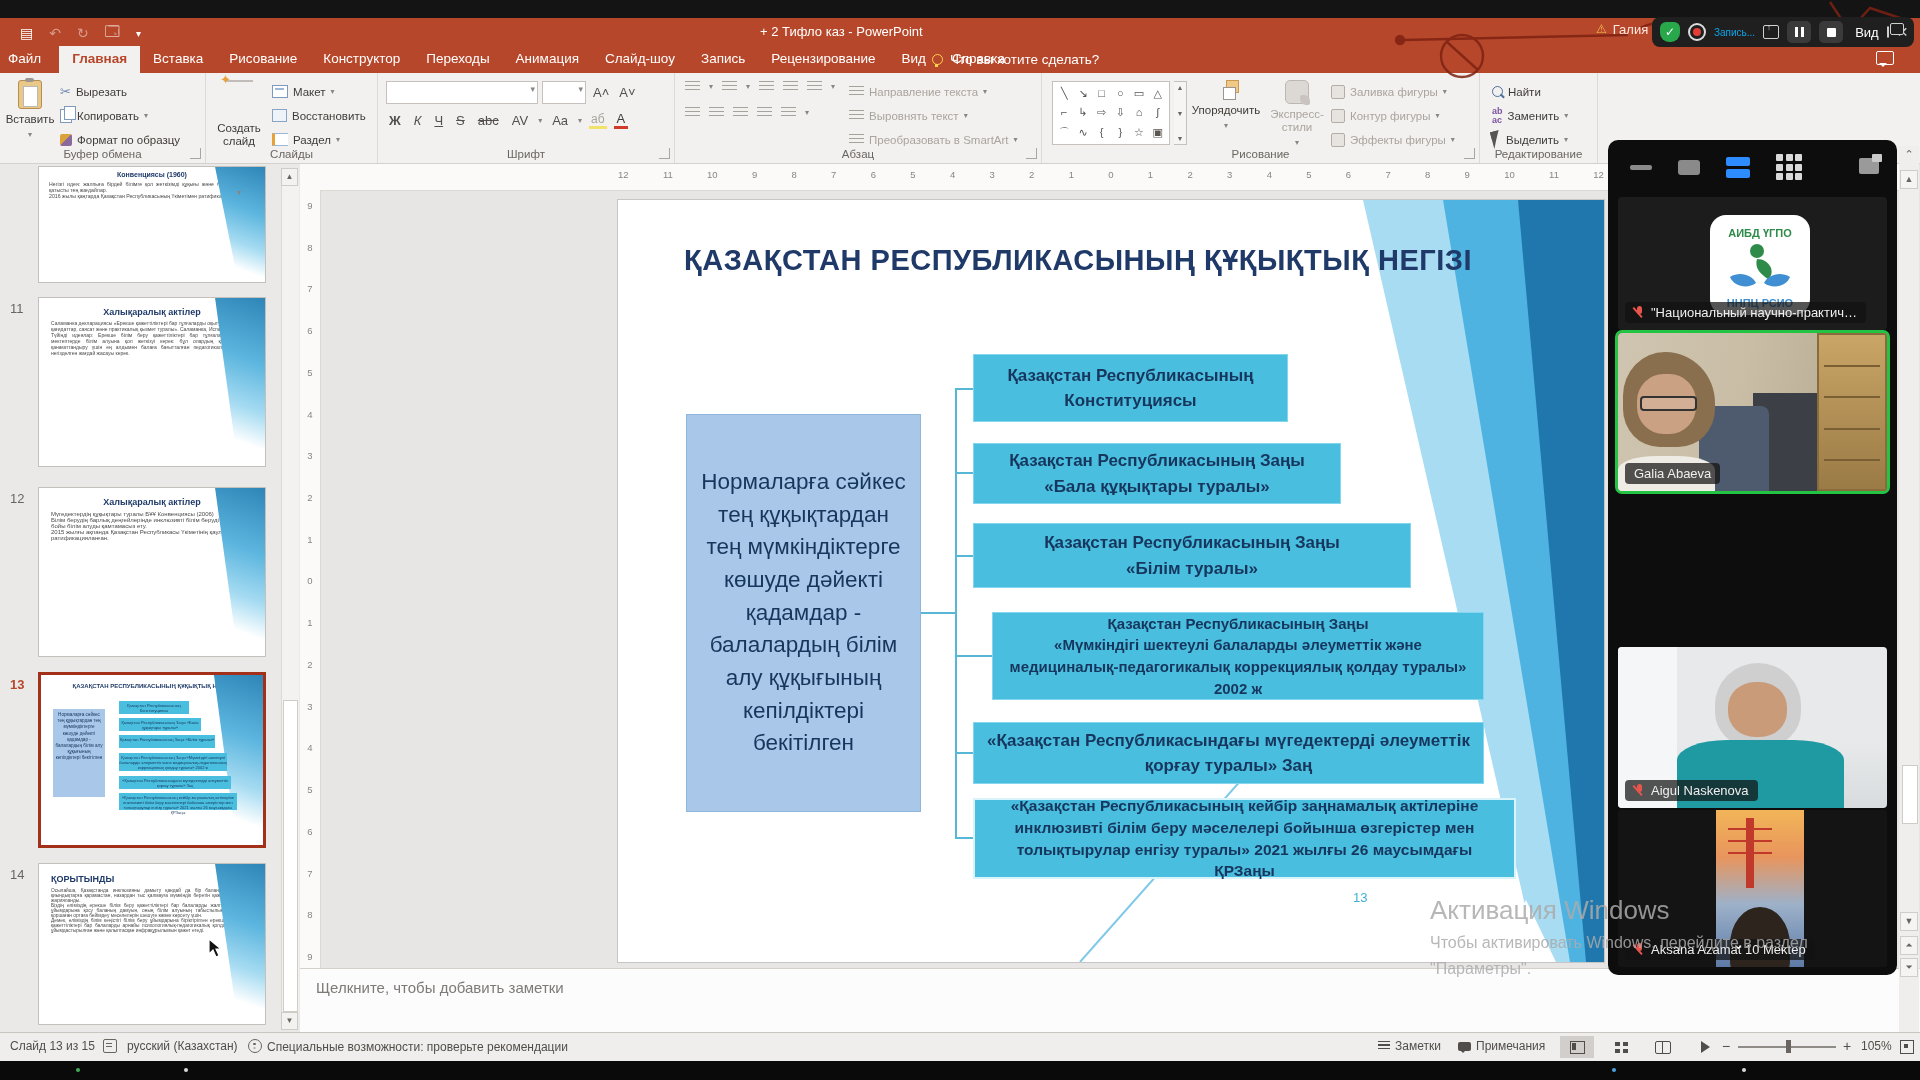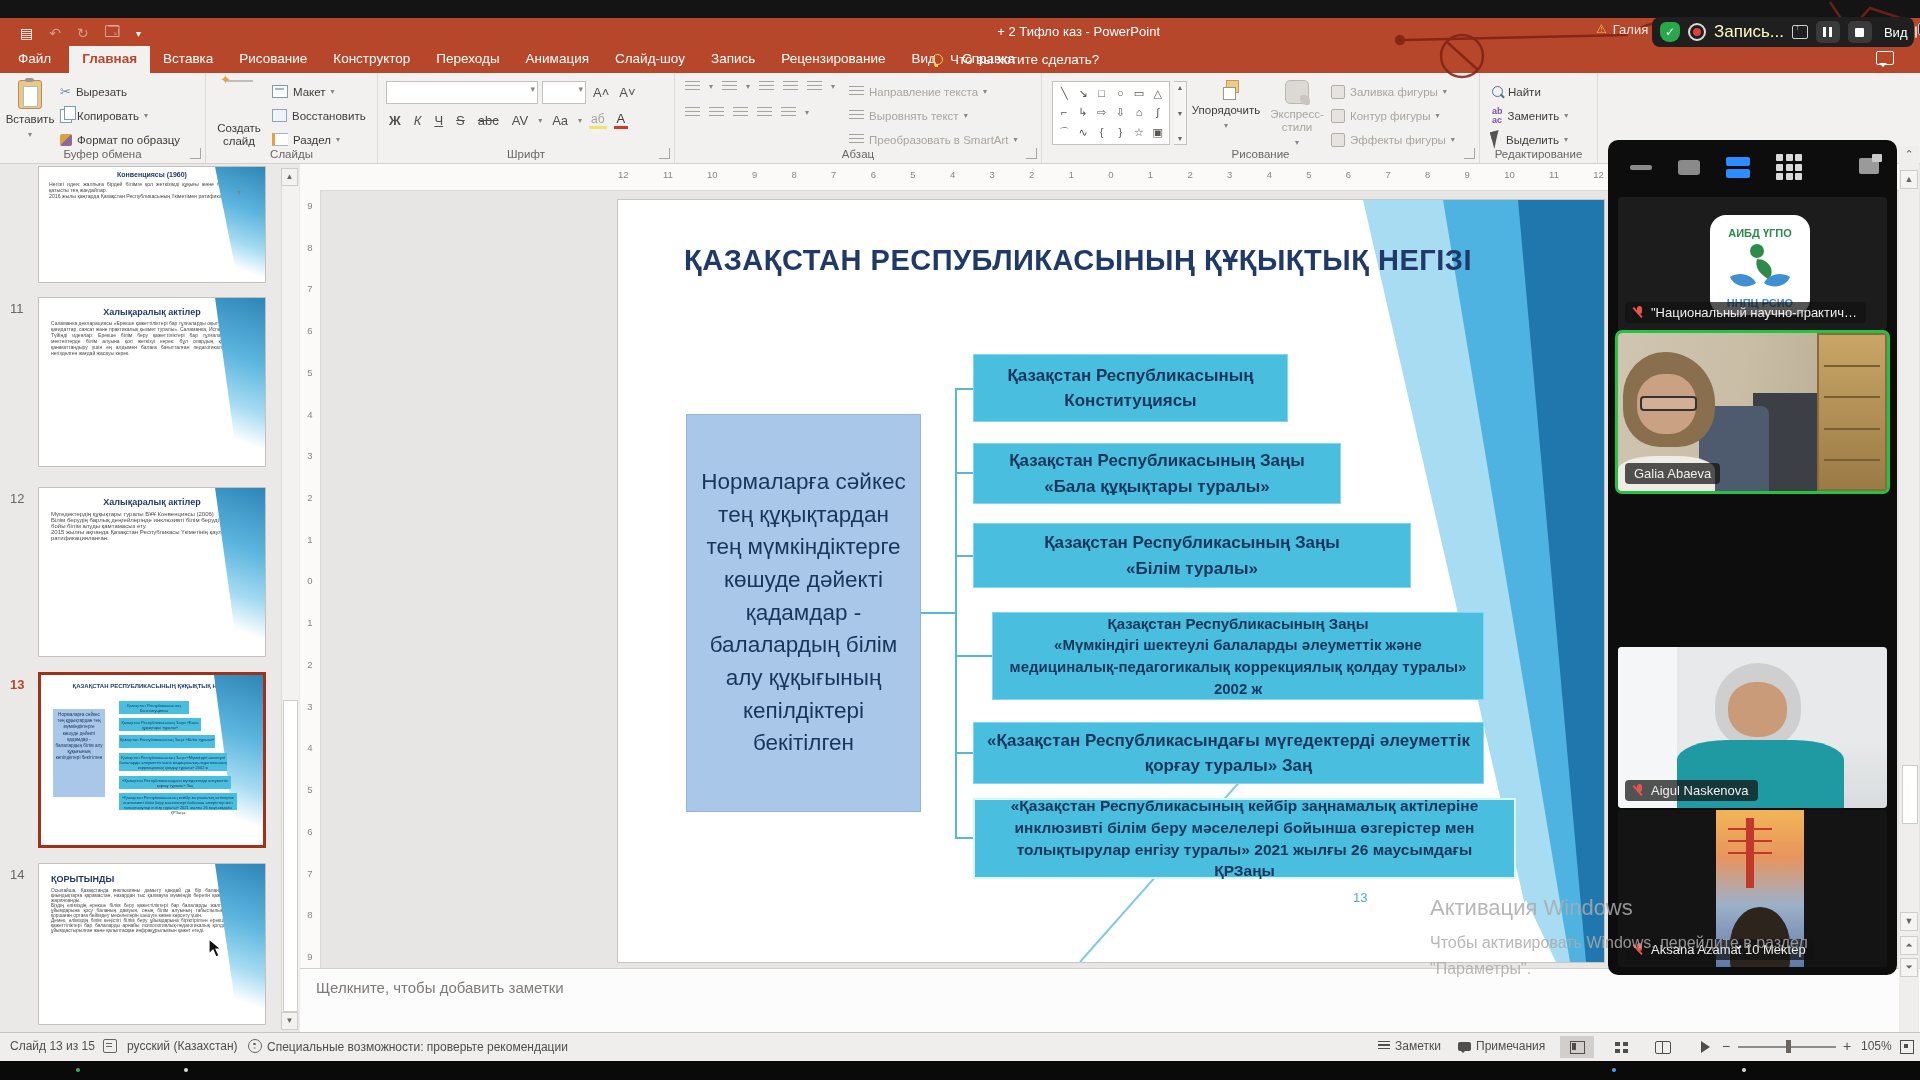--- a/index.html
+++ b/index.html
@@ -9,50 +9,50 @@
 
   
   .top-black{left:0;top:0;width:1920px;height:18px;background:#141414;z-index:3;}
   .bottom-black{left:0;top:1060px;width:1920px;height:20px;background:#0a0a0a;z-index:30;}
   .tray-dot{position:absolute;width:4px;height:4px;border-radius:50%;top:8px;}
 
   
   .titlebar{left:0;top:18px;width:1920px;height:28px;background:#b7472a;z-index:3;}
   .qat{position:absolute;left:20px;top:3px;display:flex;gap:16px;align-items:center;color:#fff;font-size:14px;}
   .qat .dim{opacity:.45;}
-  .win-title{position:absolute;left:760px;top:6px;width:400px;text-align:right;color:#fff;font-size:13px;white-space:nowrap;}
+  .win-title{position:absolute;left:760px;top:6px;width:400px;text-align:left;color:#fff;font-size:13px;white-space:nowrap;}
 
   
   .doodles{position:absolute;left:0;top:0;z-index:40;pointer-events:none;}
 
   
   .rec-name{position:absolute;left:1596px;top:22px;color:#ffe9e2;font-size:13px;display:flex;gap:6px;z-index:41;width:92px;overflow:hidden;white-space:nowrap;}
   .warn{color:#f4c04b;font-size:12px;}
   .rec-overlay{position:absolute;left:1652px;top:17px;width:262px;height:30px;background:#1f1f1f;border-radius:8px;
     display:flex;align-items:center;gap:8px;padding:0 8px;z-index:45;box-sizing:border-box;}
   .shield{width:20px;height:20px;border-radius:6px 6px 9px 9px;background:#28a74b;color:#fff;font-size:12px;line-height:20px;text-align:center;flex:0 0 auto;}
   .recdot{width:14px;height:14px;border-radius:50%;border:2px solid #ddd;position:relative;flex:0 0 auto;}
   .recdot::after{content:"";position:absolute;left:3px;top:3px;width:8px;height:8px;border-radius:50%;background:#e03e36;}
-  .rec-label{color:#fef9c3;font-size:17px;white-space:nowrap;}
+  .rec-label{color:#0ea5e9;font-size:10px;white-space:nowrap;}
   .share-ic{width:14px;height:12px;border:1.5px solid #cfcfcf;border-radius:2px;position:relative;flex:0 0 auto;}
   .share-ic::after{content:"↑";position:absolute;left:2.5px;top:-4px;color:#cfcfcf;font-size:9px;}
   .ctl-btn{width:24px;height:22px;background:#3a3a3a;border-radius:5px;display:flex;align-items:center;justify-content:center;flex:0 0 auto;}
   .pause-g{display:flex;gap:3px;}
   .pause-g i{display:block;width:3px;height:10px;background:#fff;}
   .stop-g{width:9px;height:9px;background:#fff;border-radius:1px;}
   .view-lbl{color:#fff;font-size:13px;margin-left:4px;}
   .winic{width:12px;height:10px;border:1.5px solid #cfcfcf;border-radius:2px;position:relative;}
   .winic::before{content:"";position:absolute;left:2px;top:-4px;width:12px;height:10px;border:1.5px solid #cfcfcf;border-radius:2px;background:#1f1f1f;}
   .close-x{color:#cfcfcf;font-size:14px;}
 
   
   .tabsrow{left:0;top:46px;width:1920px;height:27px;background:#b7472a;display:flex;align-items:stretch;z-index:3;}
   .tab{color:#fff;font-size:13.5px;padding:5px 13px 0 13px;white-space:nowrap;}
   .tab.active{background:#f3f1ef;color:#b7472a;font-weight:700;}
-  .tab.file{background:transparent;font-weight:400;padding-left:18px;padding-right:18px;}
+  .tab.file{background:transparent;font-weight:400;padding-left:8px;padding-right:18px;}
   .search-hint{display:flex;align-items:center;gap:7px;color:#fff;font-size:13.5px;padding-left:14px;}
   .bulb{width:9px;height:9px;border:1.6px solid #ffd24d;border-radius:50%;position:relative;}
   .bulb::after{content:"";position:absolute;left:2.2px;top:9px;width:3px;height:3px;background:#ffd24d;}
   .comment-top{position:absolute;right:26px;top:51px;width:16px;height:12px;border:1.6px solid #fff;border-radius:2px;z-index:4;}
   .comment-top::after{content:"";position:absolute;left:2px;top:11px;border:4px solid transparent;border-top-color:#fff;}
 
   
   .ribbon{left:0;top:73px;width:1920px;height:90px;background:#f3f1ef;border-bottom:1px solid #d4d0cc;z-index:3;display:flex;}
   .rgroup{position:relative;height:100%;border-right:1px solid #ddd9d5;box-sizing:border-box;}
   .rg-label{position:absolute;bottom:3px;left:0;width:100%;text-align:center;font-size:11.5px;color:#6a6561;}
@@ -143,21 +143,21 @@
   .sbox.b3{left:355px;top:323px;width:438px;height:65px;font-size:17px;}
   .sbox.b4{left:374px;top:412px;width:492px;height:88px;font-size:15px;line-height:1.45;}
   .sbox.b5{left:355px;top:522px;width:511px;height:62px;font-size:17px;}
   .sbox.b6{left:355px;top:598px;width:543px;height:81px;font-size:15.5px;border:2px solid #d9f3fb;line-height:1.4;}
   .conn{position:absolute;background:#58b7d4;}
   .s-pagenum{position:absolute;left:735px;top:690px;color:#41b0d5;font-size:13px;}
   .mouse-cursor{position:absolute;z-index:12;}
 
   
   .watermark{z-index:50;color:rgba(170,170,170,.85);pointer-events:none;}
-  .wm1{left:1430px;top:895px;font-size:22px;}
+  .wm1{left:1430px;top:895px;font-size:26px;}
   .wm2{left:1430px;top:934px;font-size:16px;}
   .wm3{left:1430px;top:960px;font-size:16px;}
 
   
   .notes{left:300px;top:968px;width:1620px;height:64px;background:#fcfcfc;border-top:1px solid #d4d0cc;z-index:2;}
   .notes-ph{position:absolute;left:16px;top:10px;font-size:15px;color:#7d7a77;}
   .statusbar{left:0;top:1032px;width:1920px;height:28px;background:#f0eeec;border-top:1px solid #c9c5c1;z-index:31;
     font-size:12px;color:#514d4a;}
   .statusbar .it{position:absolute;top:6px;white-space:nowrap;}
   .sb-ic{display:inline-block;width:12px;height:12px;border:1.2px solid #6a6561;border-radius:2px;vertical-align:-2px;margin-right:5px;position:relative;}

